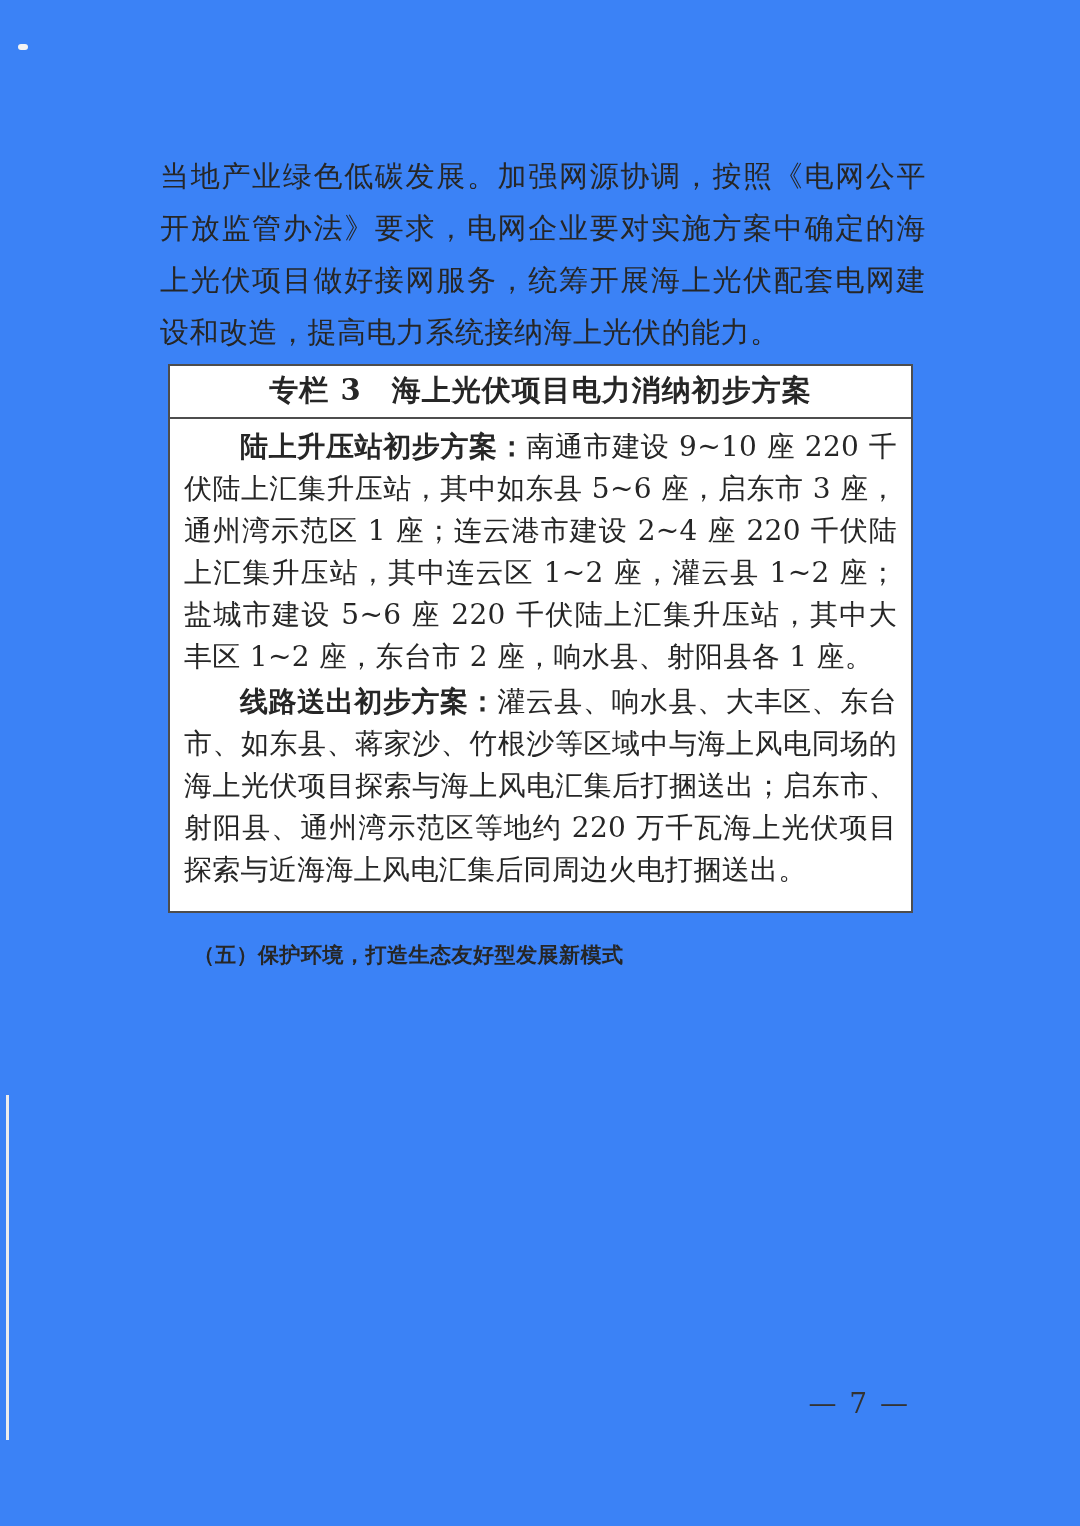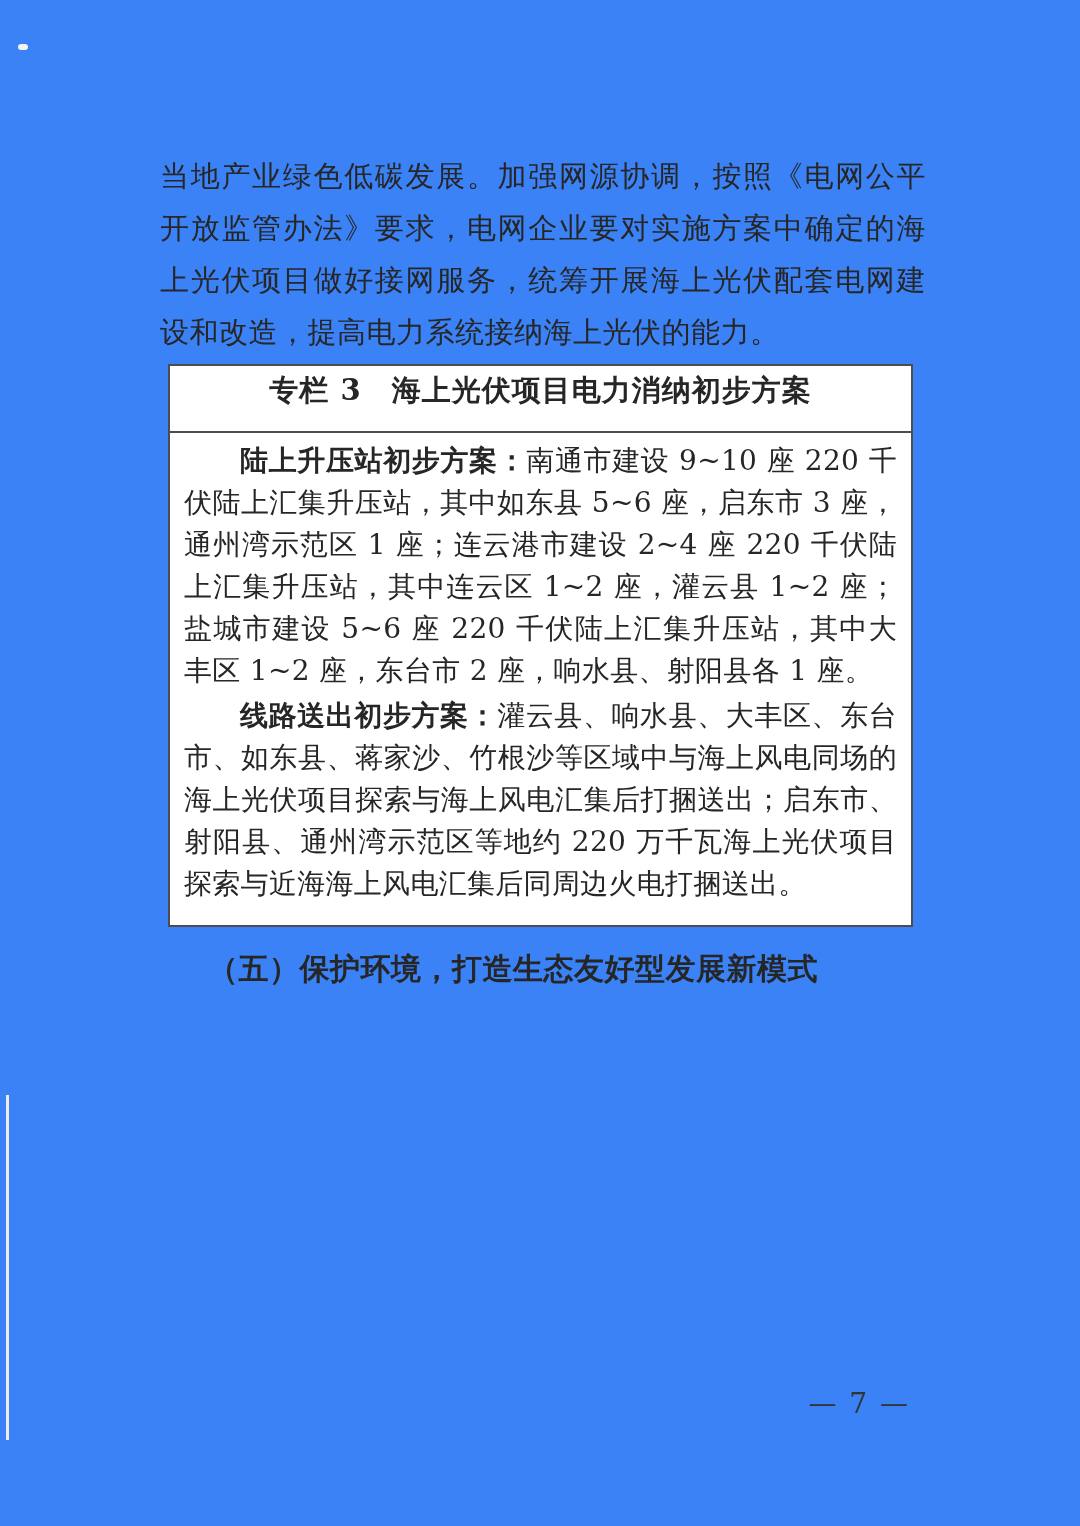--- a/index.html
+++ b/index.html
@@ -36,39 +36,39 @@
     margin-left: 8px;
     margin-top: 6px;
     border: 2px solid #4d4d4d;
     background: #ffffff;
   }
   .callout-title {
     font-size: 29px;
     font-weight: 700;
     line-height: 34px;
     text-align: center;
-    padding: 7px 0 24px;
+    padding: 7px 0 10px;
     border-bottom: 2px solid #4d4d4d;
     letter-spacing: 1px;
   }
   .callout-body {
     padding: 7px 14px 20px 14px;
   }
   .box-para {
     font-size: 28px;
     line-height: 42px;
     text-align: justify;
     text-indent: 2em;
     letter-spacing: 0.3px;
   }
   .box-para + .box-para { margin-top: 3px; }
   .box-para .lead { font-weight: 700; }
   .section-heading {
     margin-top: 16px;
-    font-size: 30px;
+    font-size: 21px;
     font-weight: 700;
     line-height: 52px;
     text-indent: 1.6em;
     letter-spacing: 0.5px;
   }
   .page-number {
     position: absolute;
     top: 1386px;
     right: 170px;
     font-size: 28px;

